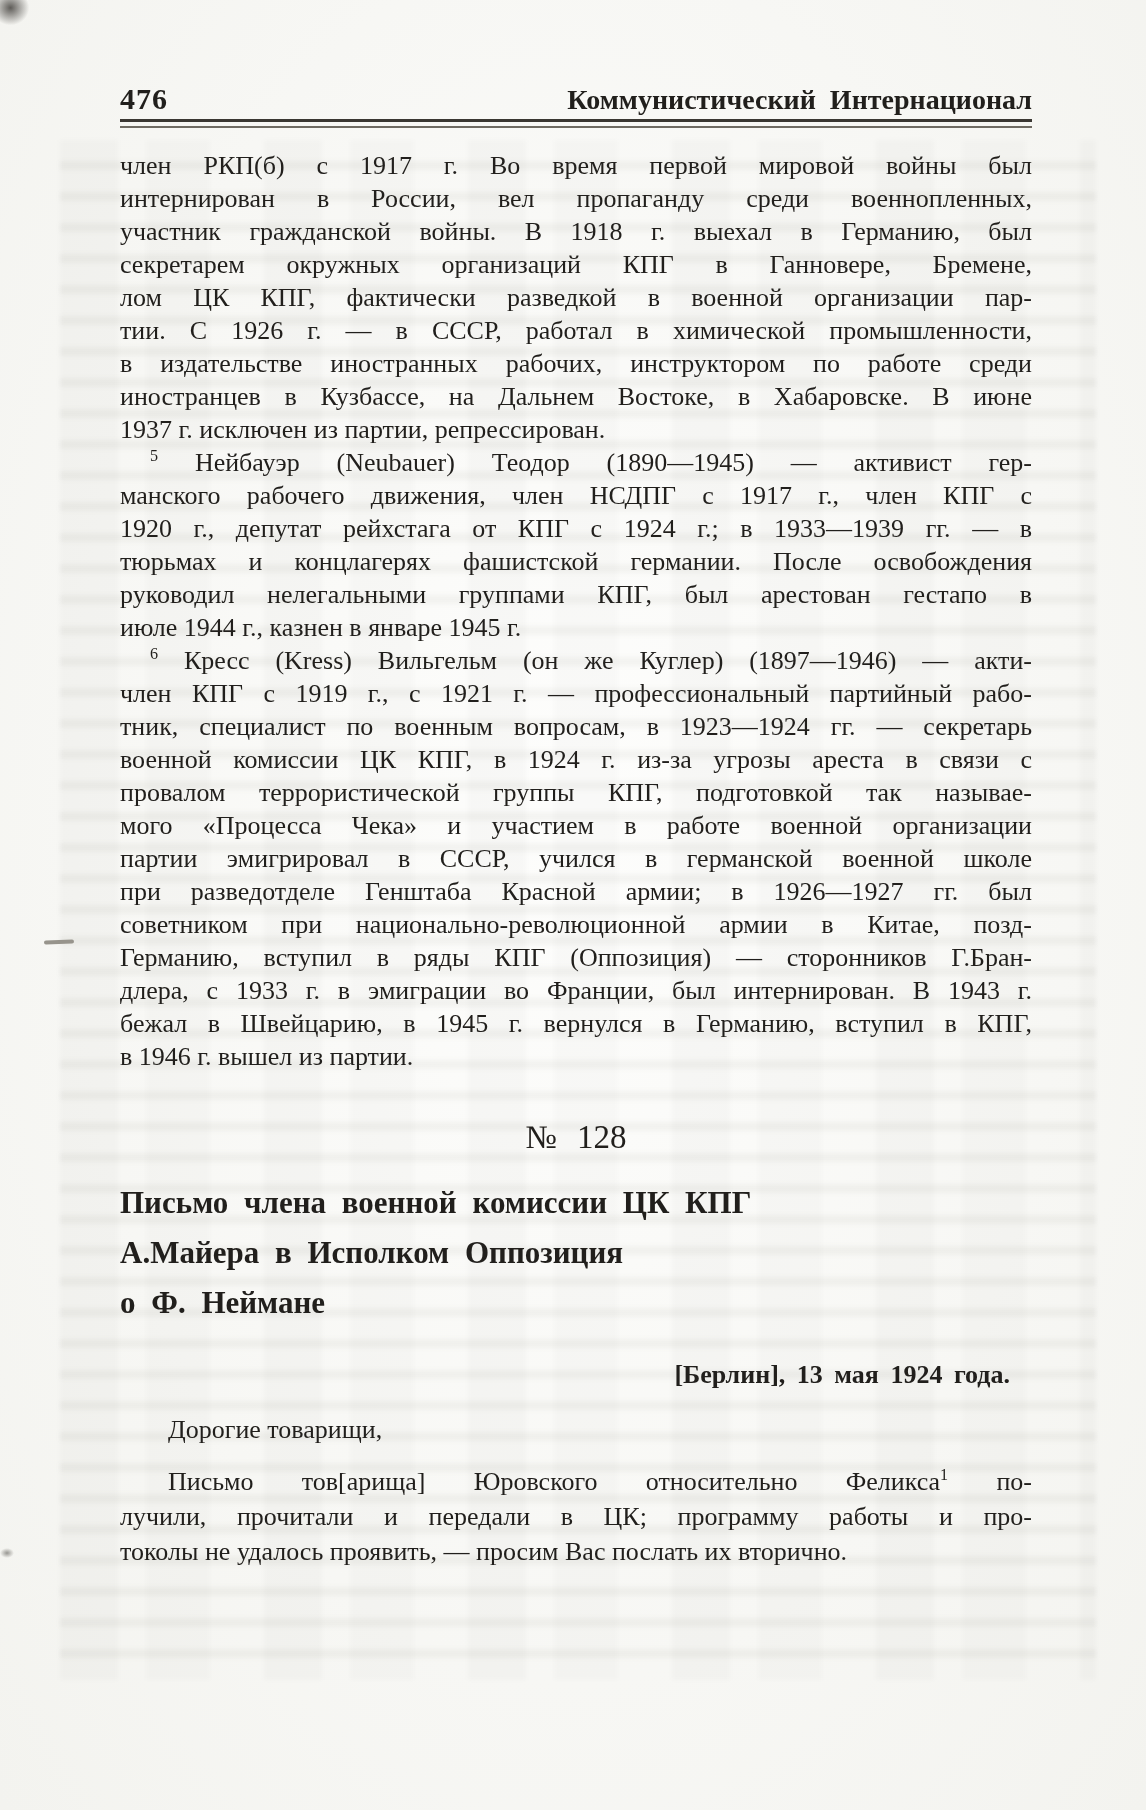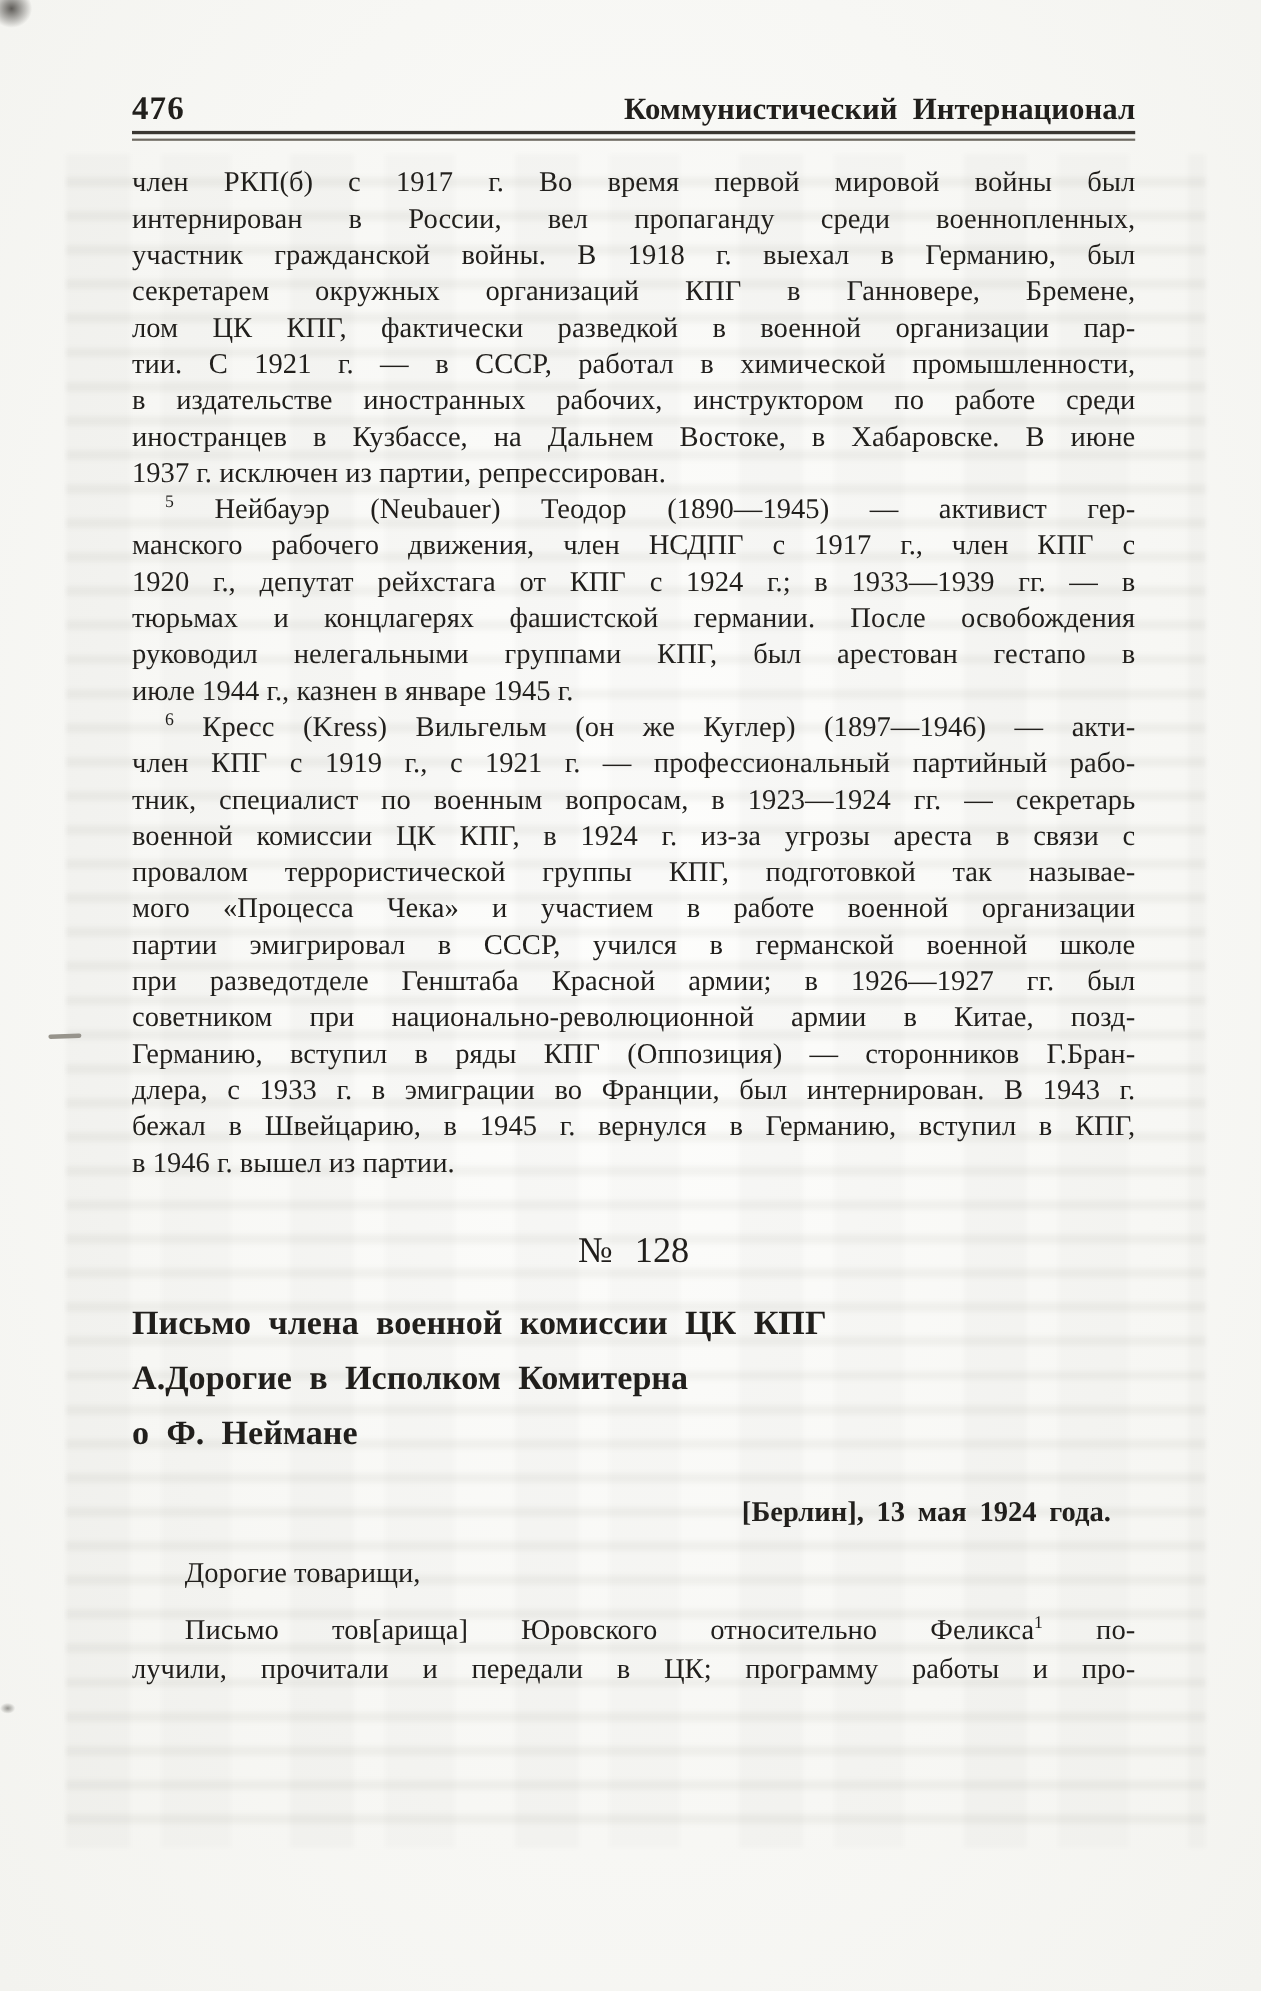--- a/index.html
+++ b/index.html
@@ -85,21 +85,21 @@
     </header>
     <div class="rule"></div>
 
     <main class="notes" id="notes">
         <div>
           <div class="line">член РКП(б) с 1917 г. Во время первой мировой войны был</div>
           <div class="line">интернирован в России, вел пропаганду среди военнопленных,</div>
           <div class="line">участник гражданской войны. В 1918 г. выехал в Германию, был</div>
           <div class="line">секретарем окружных организаций КПГ в Ганновере, Бремене,</div>
           <div class="line">лом ЦК КПГ, фактически разведкой в военной организации пар-</div>
-          <div class="line">тии. С 1921 г. — в СССР, работал в химической промышленности,</div>
+          <div class="line">тии. С 1926 г. — в СССР, работал в химической промышленности,</div>
           <div class="line">в издательстве иностранных рабочих, инструктором по работе среди</div>
           <div class="line">иностранцев в Кузбассе, на Дальнем Востоке, в Хабаровске. В июне</div>
           <div class="line last">1937 г. исключен из партии, репрессирован.</div>
         </div>
         <div>
           <div class="line indent"><sup>5</sup> Нейбауэр (Neubauer) Теодор (1890—1945) — активист гер-</div>
           <div class="line">манского рабочего движения, член НСДПГ с 1917 г., член КПГ с</div>
           <div class="line">1920 г., депутат рейхстага от КПГ с 1924 г.; в 1933—1939 гг. — в</div>
           <div class="line">тюрьмах и концлагерях фашистской германии. После освобождения</div>
           <div class="line">руководил нелегальными группами КПГ, был арестован гестапо в</div>
@@ -119,25 +119,26 @@
           <div class="line">длера, с 1933 г. в эмиграции во Франции, был интернирован. В 1943 г.</div>
           <div class="line">бежал в Швейцарию, в 1945 г. вернулся в Германию, вступил в КПГ,</div>
           <div class="line last">в 1946 г. вышел из партии.</div>
         </div>
       </main>
 
     <section class="doc">
       <h2 class="doc-number">№ 128</h2>
       <h1 class="doc-title" id="doc-title">
           <div>Письмо члена военной комиссии ЦК КПГ</div>
-          <div>А.Дорогие в Исполком Комитерна</div>
+          <div>А.Майера в Исполком Оппозиция</div>
           <div>о Ф. Неймане</div>
         </h1>
       <p class="dateline">[Берлин], 13 мая 1924 года.</p>
       <p class="greeting">Дорогие товарищи,</p>
       <div class="letter" id="letter">
           <div class="line indent">Письмо тов[арища] Юровского относительно Феликса<sup>1</sup> по-</div>
           <div class="line">лучили, прочитали и передали в ЦК; программу работы и про-</div>
+          <div class="line last">токолы не удалось проявить, — просим Вас послать их вторично.</div>
         </div>
     </section>
 
   </div>
 </div>
 
 </body></html>

